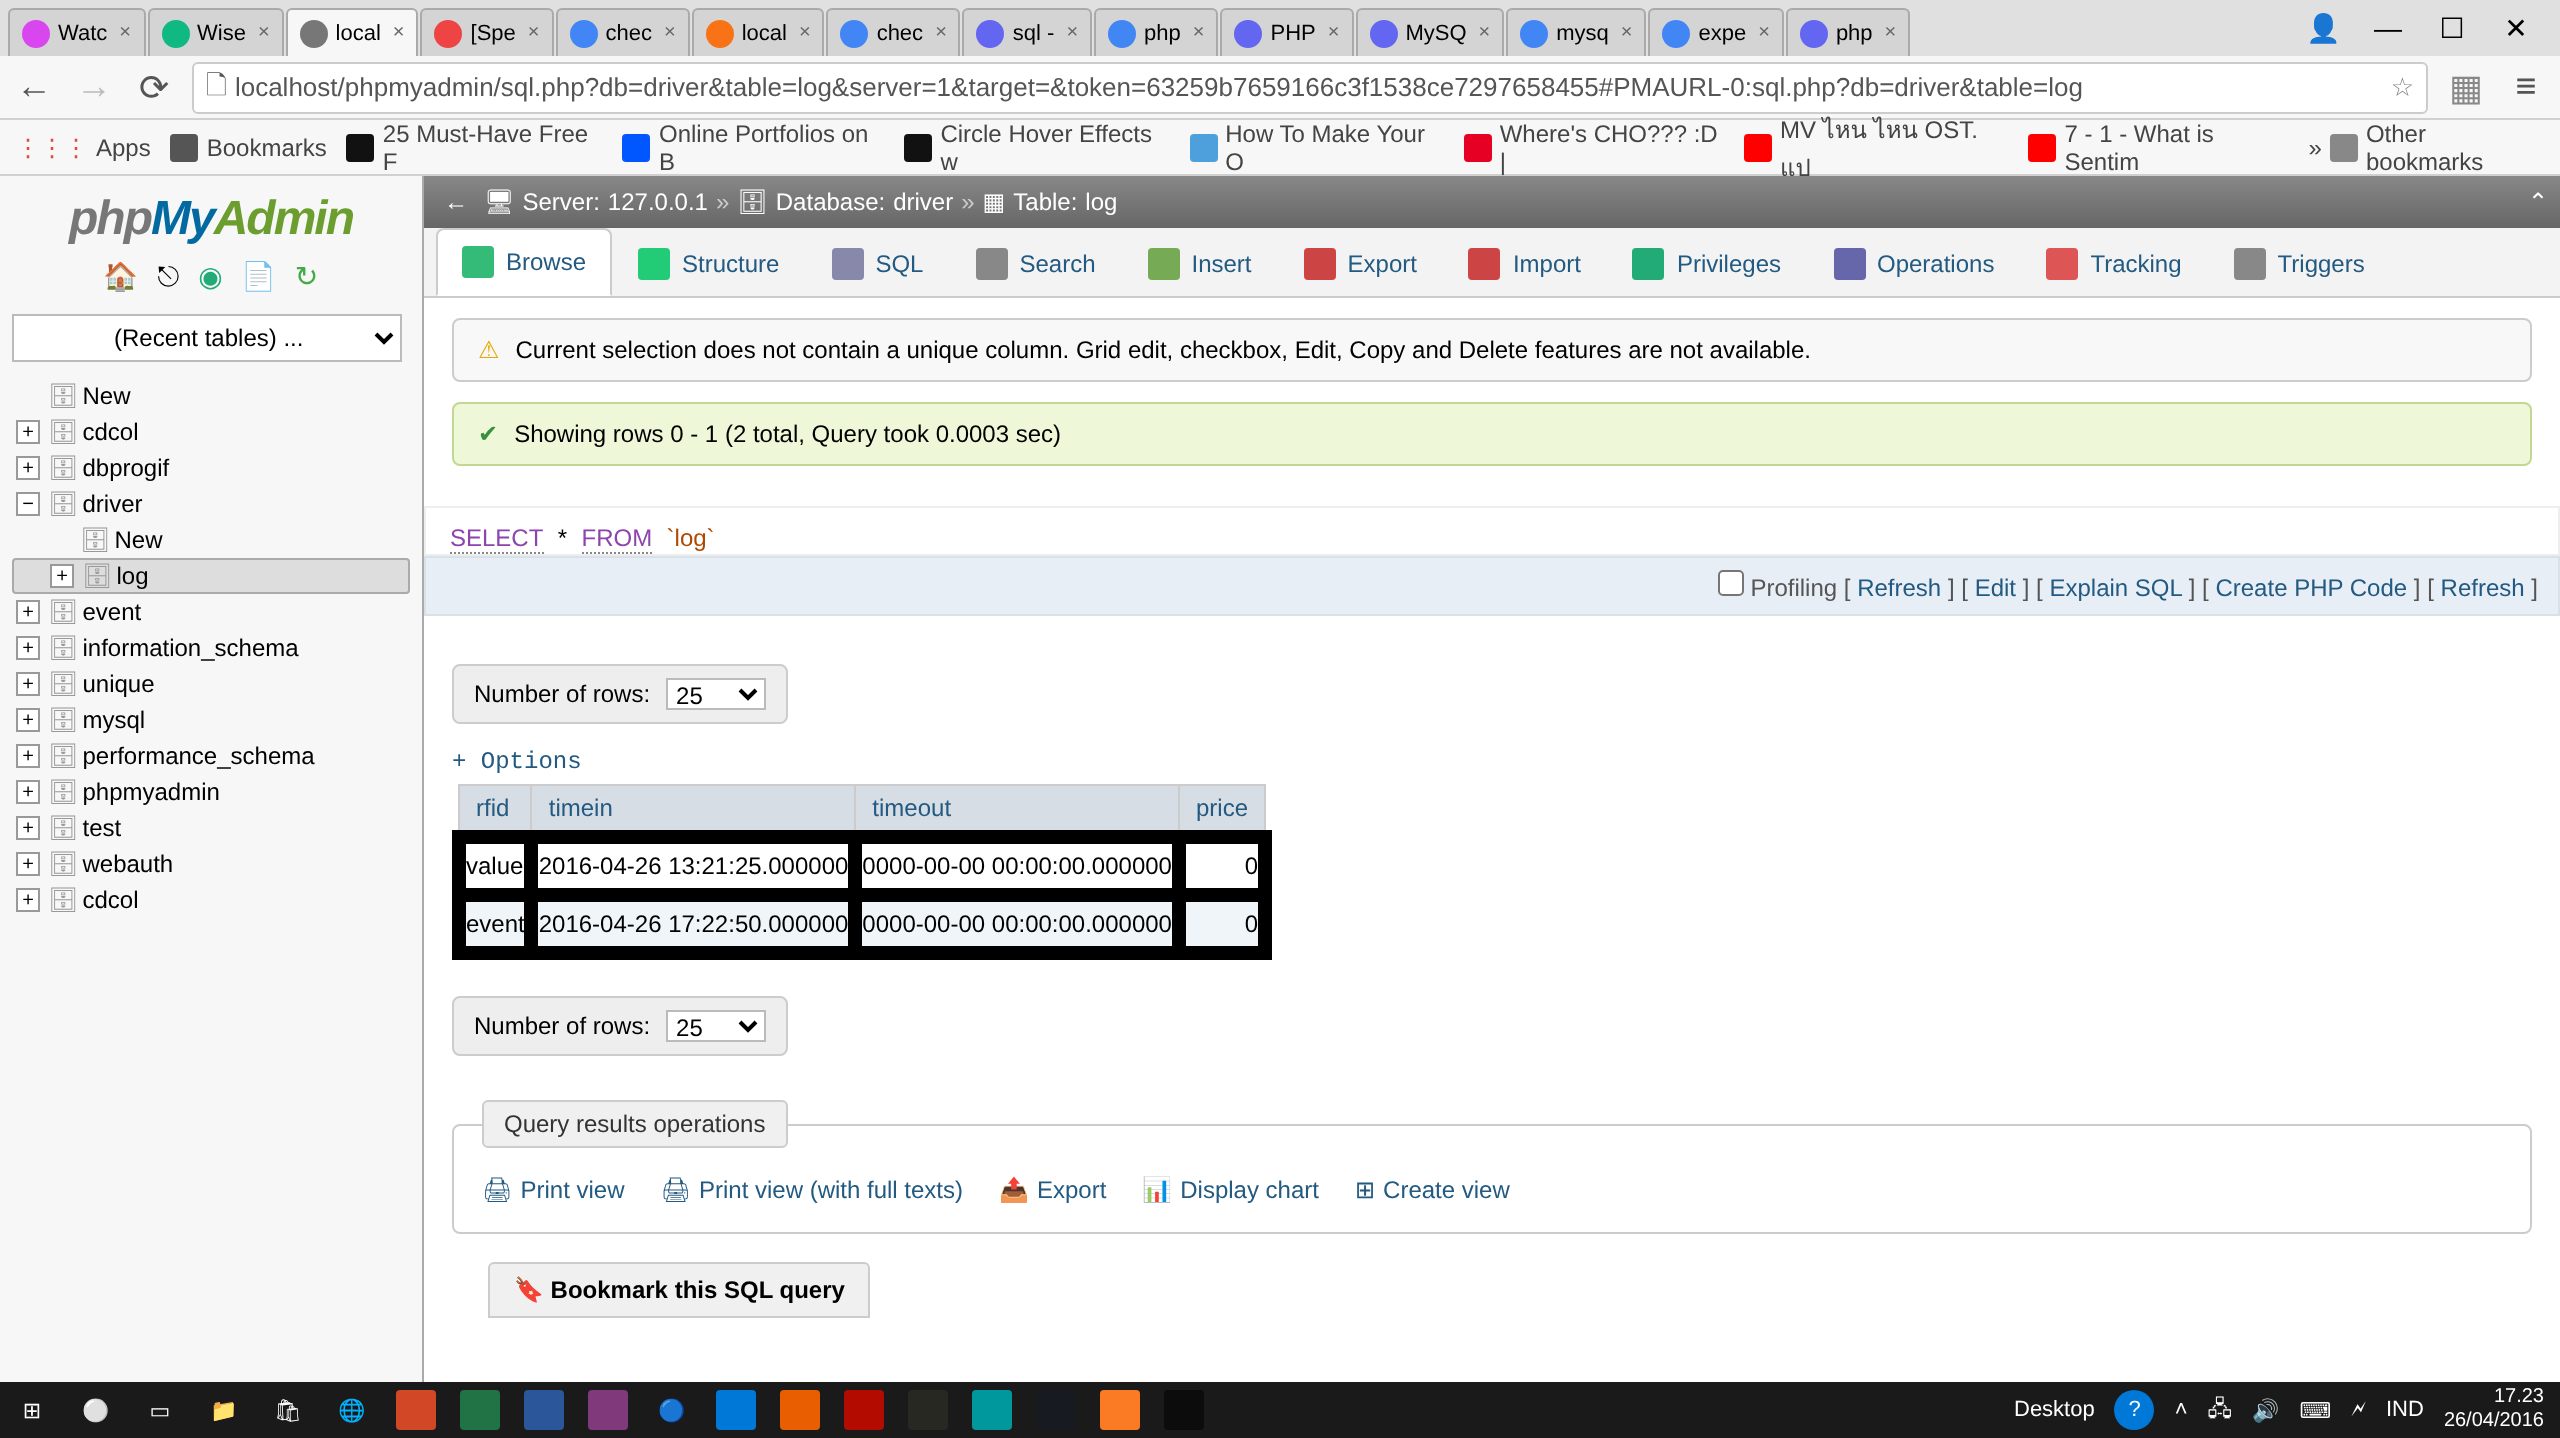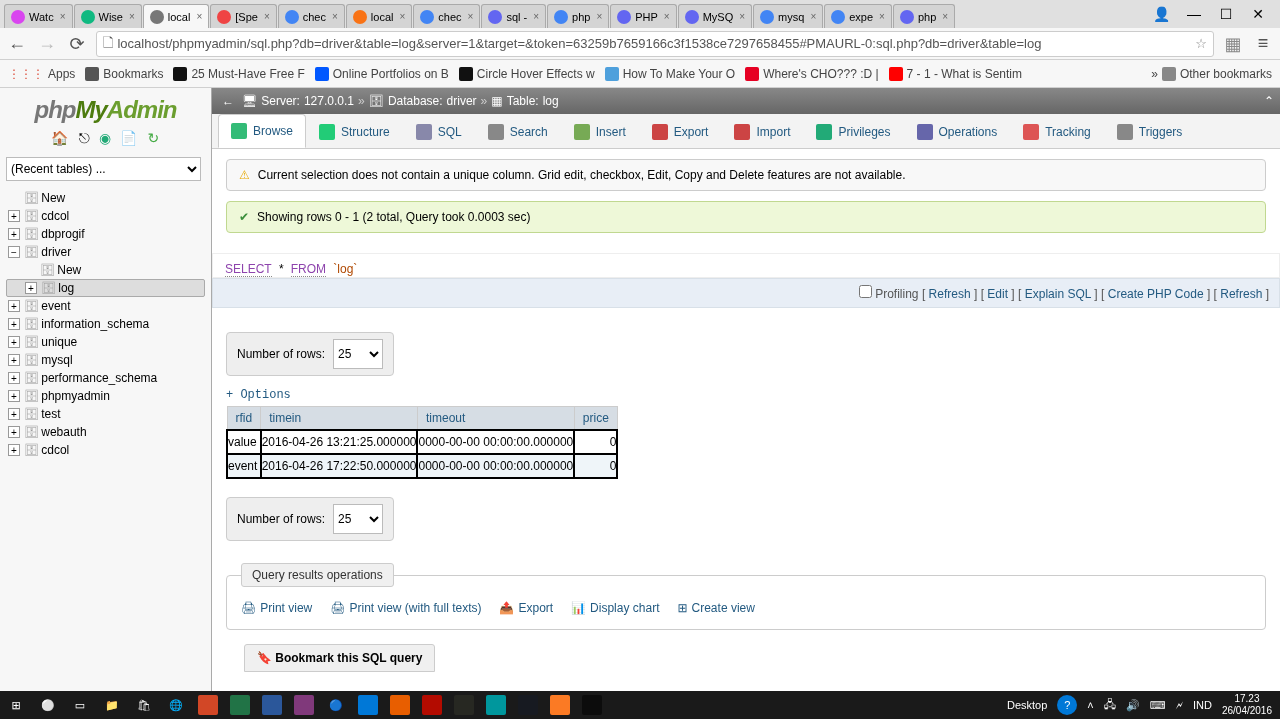--- a/index.html
+++ b/index.html
@@ -24,25 +24,25 @@
 
 .bm-row { display:flex; align-items:center; height:28px; background:#f7f7f7; border-bottom:1px solid #d0d0d0; padding:0 8px; gap:10px; font-size:12px; color:#444;}
 .bm-row .item { display:flex; align-items:center; gap:4px; cursor:pointer;}
 .bm-row .icon { width:14px; height:14px; background:#888; border-radius:2px; flex-shrink:0;}
 
 
 .app { display:flex; height:calc(100% - 116px); }
 .sidebar { width:212px; background:#f7f7f7; border-right:1px solid #aaa; padding:8px 6px; overflow-y:auto;}
 .sidebar .logo { text-align:center; font-size:24px; font-weight:bold; letter-spacing:-1px; font-style:italic; margin-bottom:4px;}
 .sidebar .logo .php { color:#777;}
-.sidebar .logo .my { color:#4d7c0f; font-style:italic;}
+.sidebar .logo .my { color:#0369a1; font-style:italic;}
 .sidebar .logo .admin { color:#6b9e2f; font-style:italic;}
 .sidebar .icons { text-align:center; margin:6px 0; }
 .sidebar .icons span { margin:0 3px; cursor:pointer; font-size:14px;}
-.sidebar select { width:98%; height:24px; margin:4px 0 8px 0; border:1px solid #bbb; background:#fff; font-size:12px;}
+.sidebar select { width:98%; height:24px; margin:4px 0 8px 0; border:1px solid #bbb; background:#fff; font-size:12px;padding-left:46px;}
 
 .tree { font-size:12px; }
 .tree .node { display:flex; align-items:center; height:18px; cursor:pointer; white-space:nowrap;}
 .tree .toggle { width:12px; height:12px; border:1px solid #999; display:inline-flex; align-items:center; justify-content:center; font-size:10px; margin-right:2px; background:#fff;}
 .tree .l1 { padding-left:2px;}
 .tree .l2 { padding-left:18px;}
 .tree .sel { background:#ddd; border:1px solid #aaa; border-radius:2px;}
 
 .content { flex:1; background:#fff; overflow-y:auto;}
 .crumb { background:linear-gradient(#888,#666); color:#fff; padding:6px 10px; font-size:12px; display:flex; align-items:center; position:relative;}
@@ -62,42 +62,42 @@
 .success { background:#eef8d8; border:1px solid #c0d890; border-radius:4px; padding:8px 12px; margin-bottom:10px; display:flex; gap:8px; align-items:center;}
 .success .icn { color:#3b8e3b;}
 .sqlbox { background:#fff; border:1px solid #eee; padding:8px 12px 0 12px; font-family:'Courier New',monospace; font-size:12px;}
 .sqlbox .kw { color:#8e44ad; border-bottom:1px dotted #888;}
 .sqlbox .tbl { color:#b04800;}
 .linkbar { background:#e8eef6; padding:6px 10px; text-align:right; font-size:12px; color:#555; margin-bottom:14px; border:1px solid #d8e0e8;}
 .linkbar a { color:#235a81;}
 .linkbar .br { color:#555;}
 
 .rownum { display:inline-flex; align-items:center; background:#eee; border:1px solid #ccc; border-radius:4px; padding:6px 10px; gap:8px; margin-bottom:12px;}
-.rownum select { border:1px solid #bbb; height:30px; width:50px; font-size:12px; background:#fff;}
+.rownum select { border:1px solid #bbb; height:16px; width:50px; font-size:12px; background:#fff;}
 
 .options { color:#235a81; font-size:12px; margin-bottom:4px; cursor:pointer;font-family:Liberation Mono, monospace;}
 
 table.data { border-collapse:collapse; font-size:12px; margin-bottom:18px;}
 table.data th { background:#d6dde4; border:1px solid #ccc; padding:4px 8px; text-align:left; color:#235a81; font-weight:normal;}
-table.data td { border:2px solid #000000; padding:4px 0; background:#fff;}
+table.data td { border:7px solid #000000; padding:4px 0; background:#fff;}
 table.data tr:nth-child(even) td { background:#eff5f9;}
 table.data .r { text-align:right;}
 
 fieldset.qro { border:1px solid #ccc; border-radius:4px; padding:14px; margin:10px 0 14px 0;}
 fieldset.qro legend { background:#f0f0f0; border:1px solid #ccc; border-radius:3px; padding:4px 10px; font-size:12px; color:#333;}
 .qro .ops { display:flex; gap:18px; font-size:12px; color:#235a81; }
 .qro .ops .op { display:flex; align-items:center; gap:4px; cursor:pointer;}
 
 .bookmark { display:inline-block; border:1px solid #ccc; border-radius:3px 3px 0 0; background:#f0f0f0; padding:6px 12px; font-weight:bold; font-size:12px; margin-left:18px;}
 
 
 .taskbar { position:fixed; bottom:0; left:0; right:0; height:28px; background:#1a1a1a; display:flex; align-items:center; color:#fff; font-size:11px; z-index:100;}
 .taskbar .tb { width:32px; height:28px; display:flex; align-items:center; justify-content:center; cursor:pointer;}
 .taskbar .right { margin-left:auto; display:flex; align-items:center; gap:10px; padding-right:8px;}
-.taskbar .right .time { text-align:center; line-height:12px; font-size:10px;}
+.taskbar .right .time { text-align:right; line-height:12px; font-size:10px;}
 .taskbar .tile { width:20px; height:20px; background:#333; border-radius:2px;}
 </style>
 </head>
 <body>
 
 <div class="tabs" id="tabs-host">
     <div class="tab">
       <span class="favicon" style="background:#d946ef"></span>
       <span>Watc</span>
       <span class="close">×</span>
@@ -209,20 +209,24 @@
       <span class="icon" style="background:#111"></span>
       <span>Circle Hover Effects w</span>
     </div>
     <div class="item">
       <span class="icon" style="background:#4ea0dc"></span>
       <span>How To Make Your O</span>
     </div>
     <div class="item">
       <span class="icon" style="background:#e60023"></span>
       <span>Where's CHO??? :D |</span>
+    </div>
+    <div class="item">
+      <span class="icon" style="background:#f00"></span>
+      <span>MV ไหน ไหน OST. แป</span>
     </div>
     <div class="item">
       <span class="icon" style="background:#f00"></span>
       <span>7 - 1 - What is Sentim</span>
     </div>
     <div class="item" style="margin-left: auto;">» <span class="icon" style="background:#888"></span><span>Other bookmarks</span></div>
   </div>
 
 <div class="app">
   <div class="sidebar">

